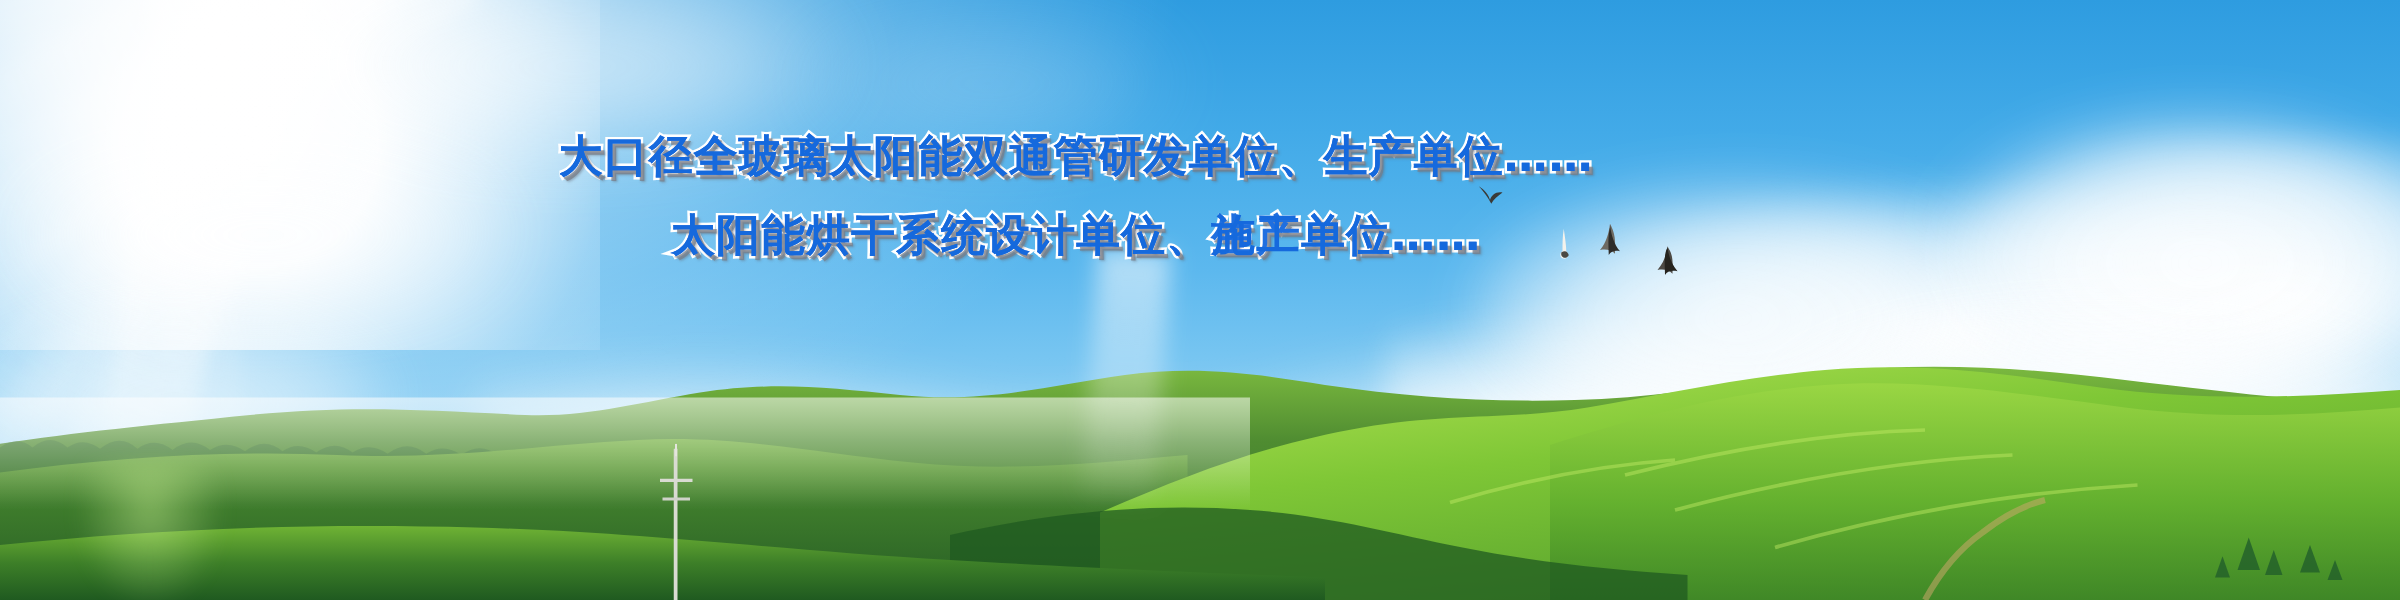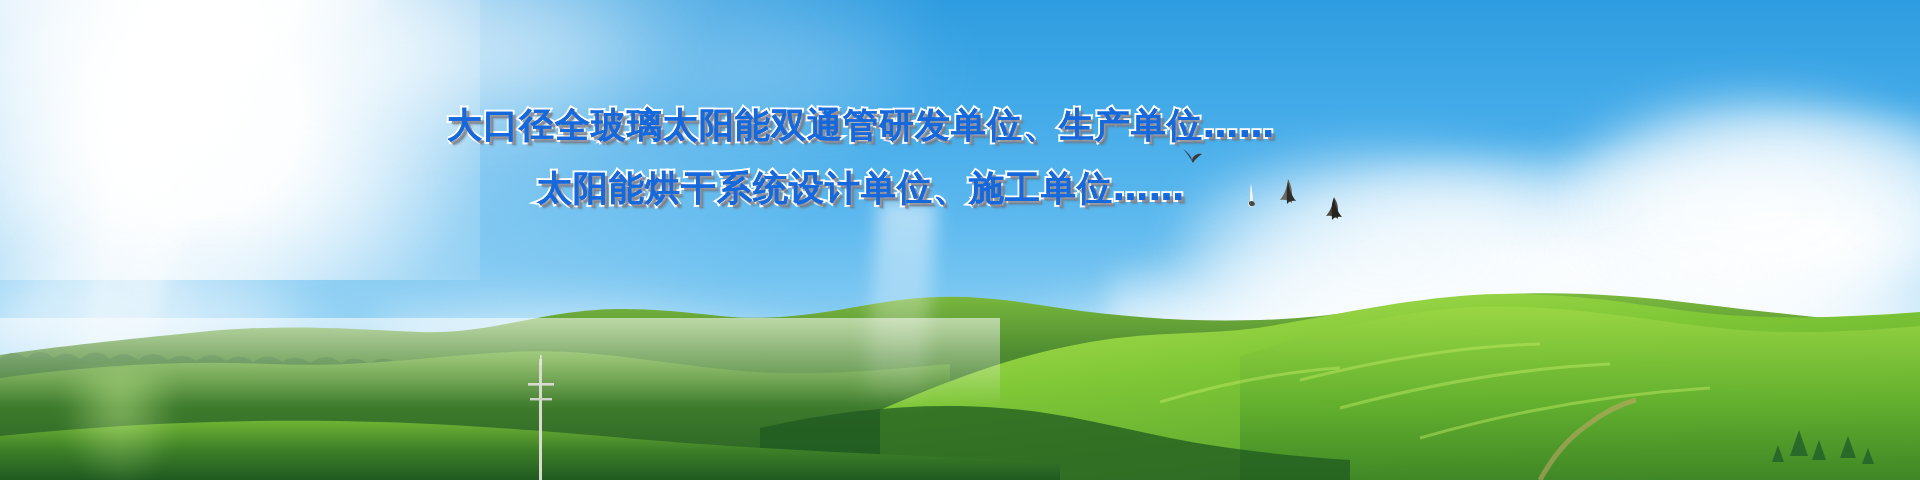--- a/index.html
+++ b/index.html
@@ -289,16 +289,16 @@
     <svg width="34" height="125" viewBox="0 0 34 125">
       <rect x="15" y="4" width="3" height="121" fill="#d9dbd2"></rect>
       <rect x="4" y="28" width="26" height="2.6" fill="#d9dbd2"></rect>
       <rect x="6" y="43" width="22" height="2.4" fill="#cfd2c9"></rect>
       <rect x="16" y="0" width="1.6" height="10" fill="#e4e6dd"></rect>
     </svg>
   </div>
 
   <div class="headline">
     <div class="hl-line" id="line1" data-text="大口径全玻璃太阳能双通管研发单位、生产单位……">大口径全玻璃太阳能双通管研发单位、生产单位……</div>
-    <div class="hl-line" id="line2" data-text="太阳能烘干系统设计单位、施工单位……">太阳能烘干系统设计单位、施工单位……</div>
+    <div class="hl-line" id="line2" data-text="太阳能烘干系统设计单位、施工单位……">太阳能烘干系统设计单位、生产单位……</div>
   </div>
 
 </div>
 
 </body></html>

